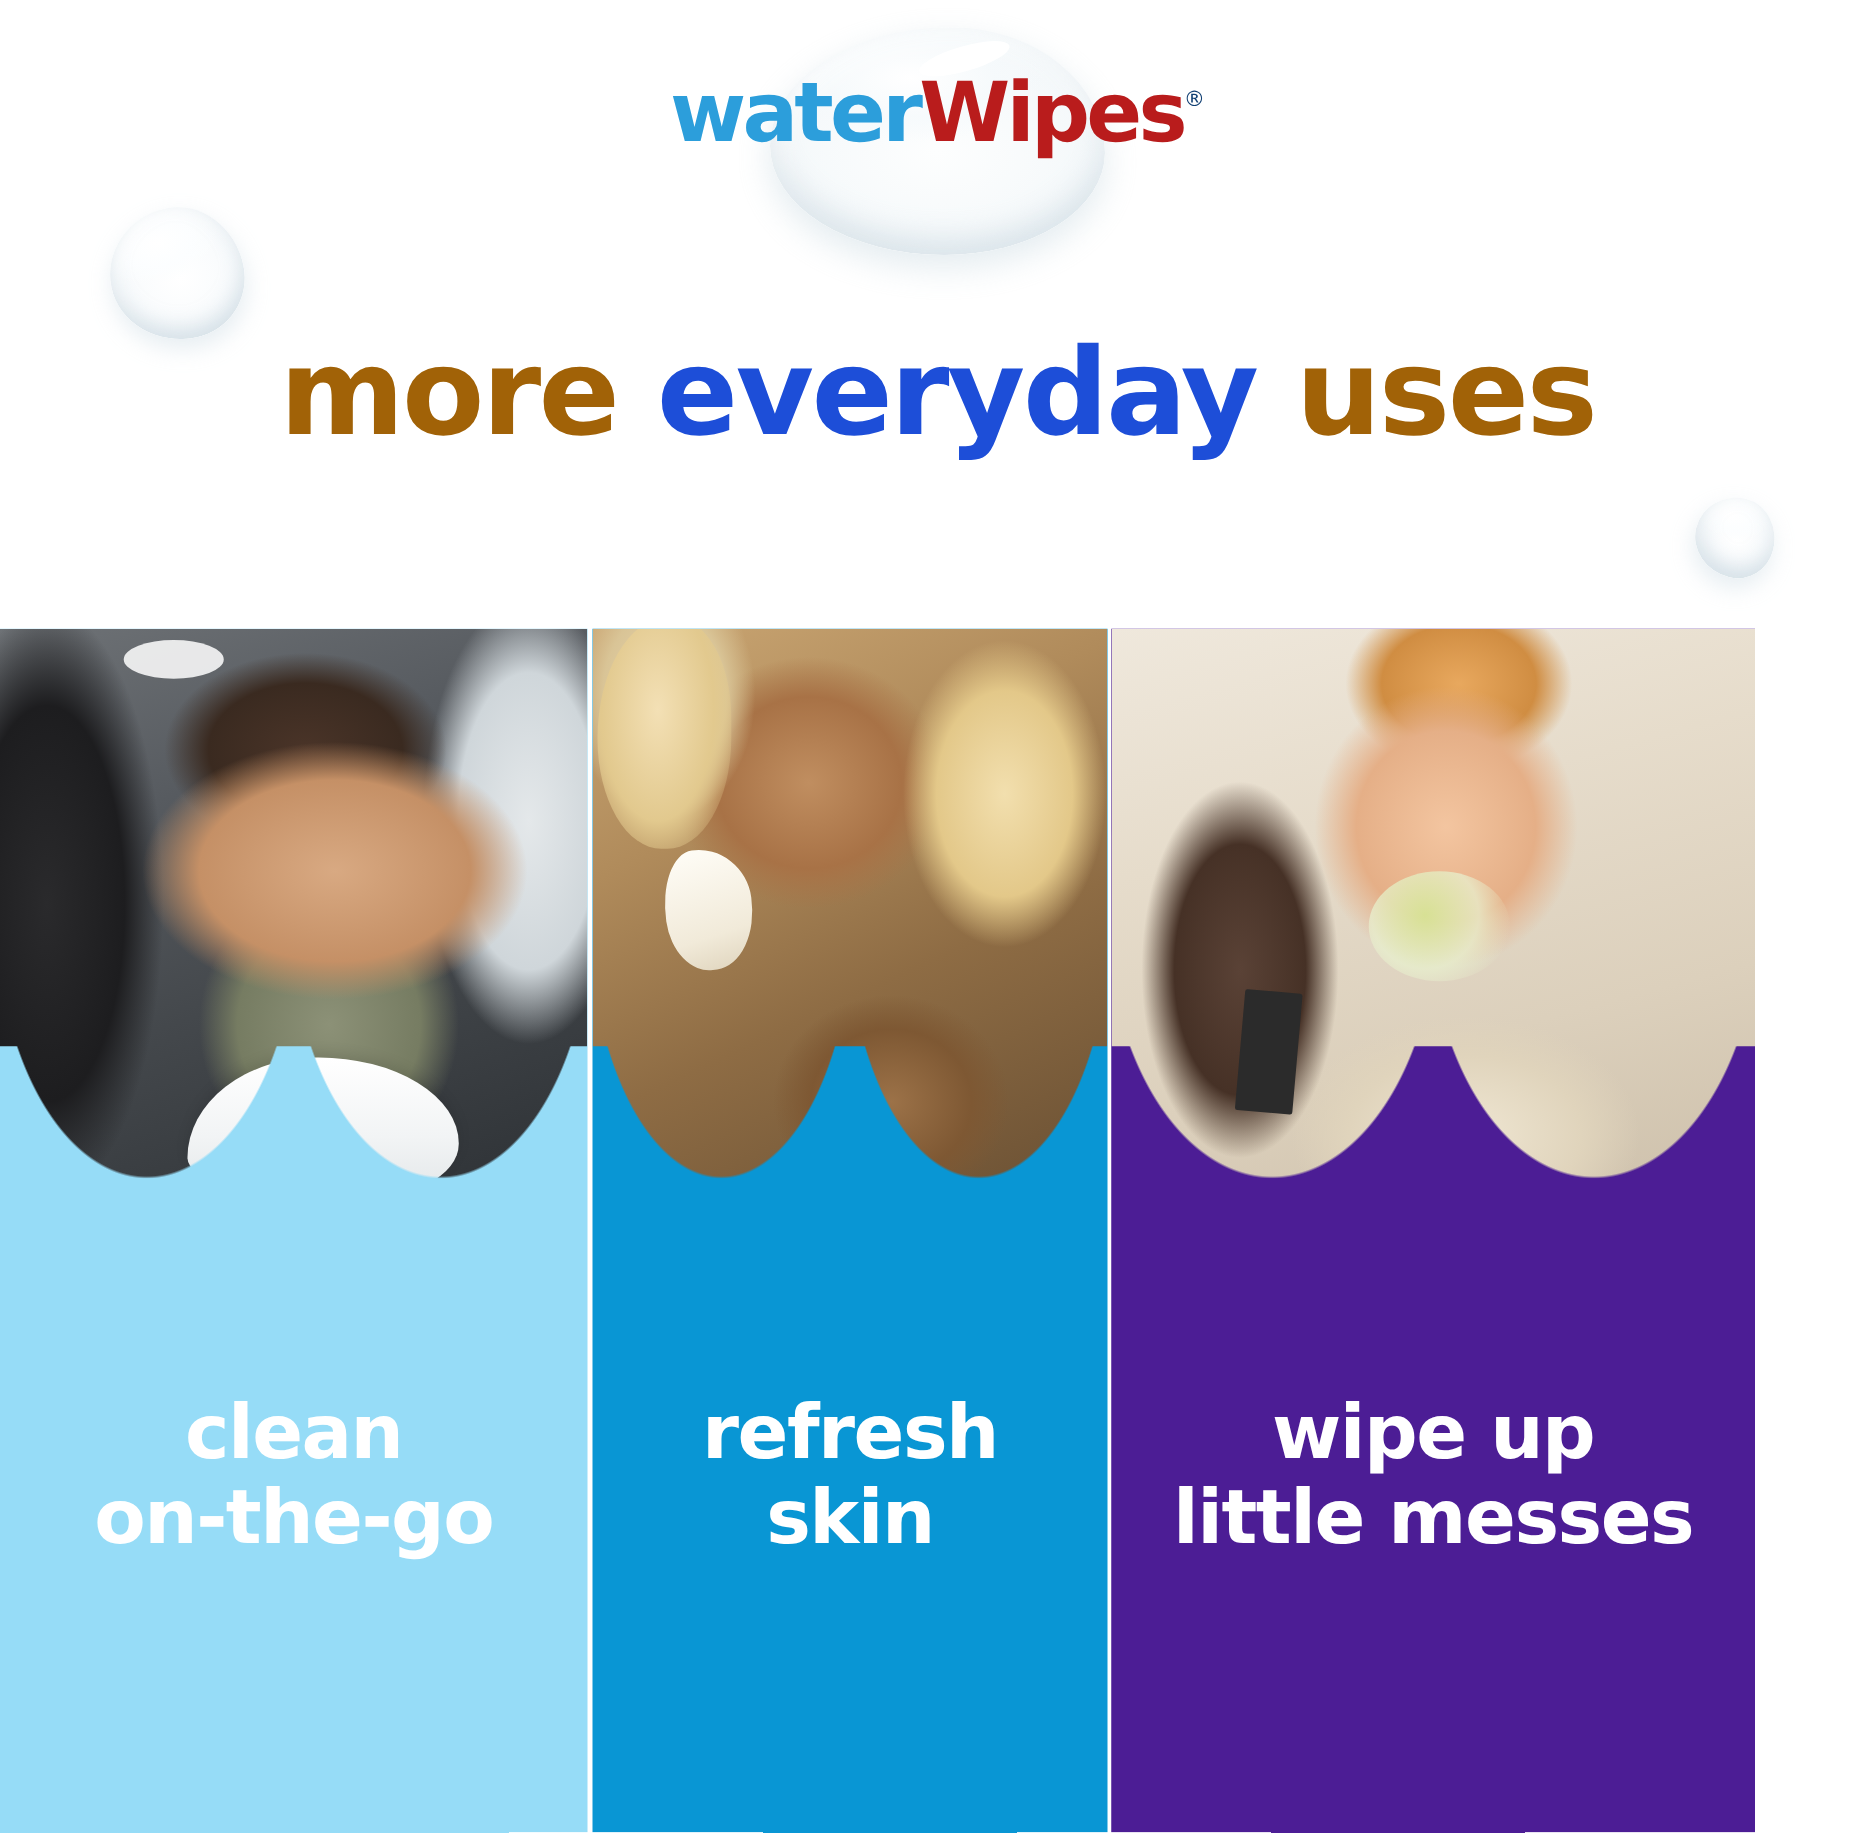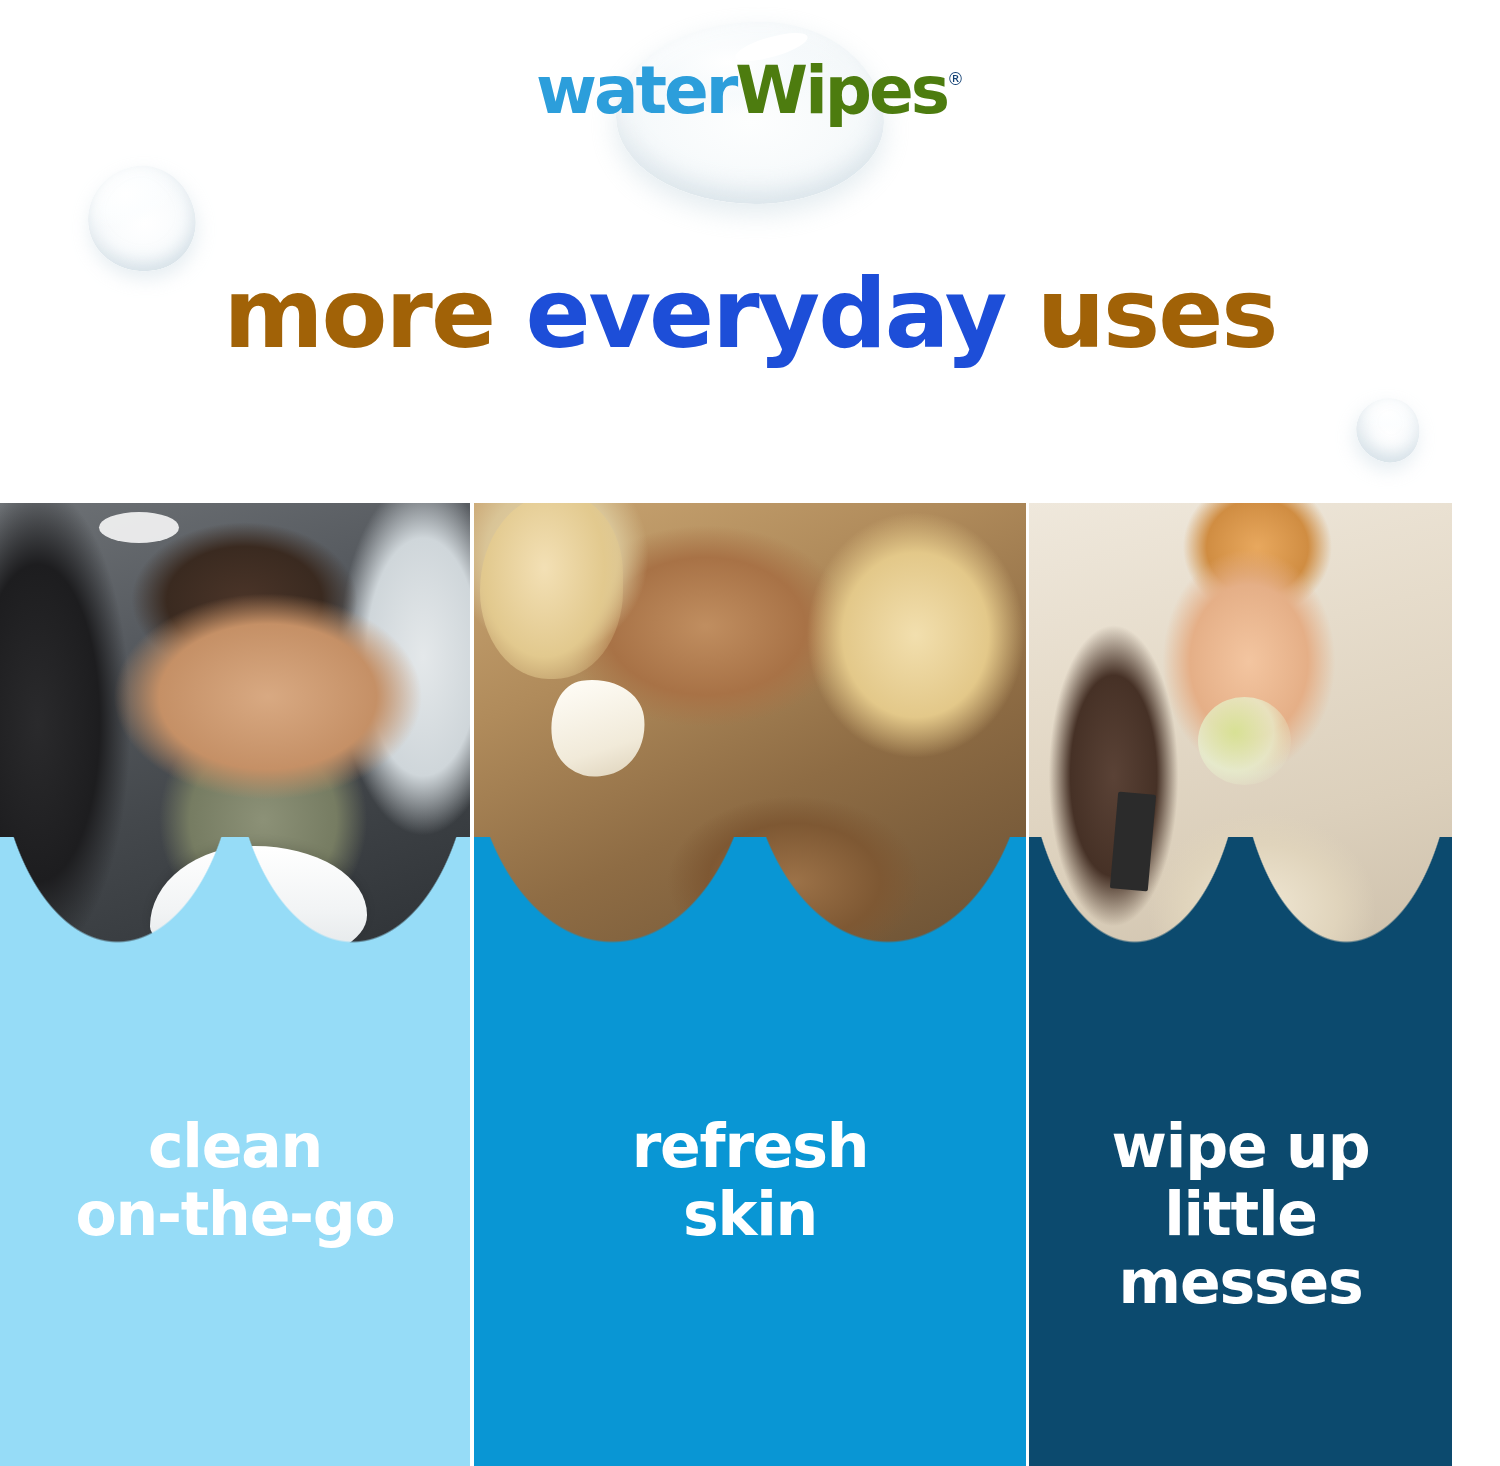--- a/index.html
+++ b/index.html
@@ -74,21 +74,21 @@
     width: 1500px;
     text-align: center;
     font-family: "DejaVu Sans", sans-serif;
     font-weight: bold;
     font-size: 66px;
     letter-spacing: -3px;
     line-height: 1;
     white-space: nowrap;
   }
   .logo-water { color: #2C9EDB; }
-  .logo-wipes { color: #4d7c0f; margin-top: 12px; }
+  .logo-wipes { color: #b91c1c; margin-top: 12px; }
   .logo-reg {
     font-size: 17px;
     vertical-align: 28px;
     letter-spacing: 0;
     color: #103F73;
     font-weight: normal;
   }
 
   
   .drop {
@@ -143,23 +143,23 @@
     height: 963px;
     display: flex;
   }
   .col {
     position: relative;
     height: 963px;
     overflow: hidden;
   }
   .col-1 { width: 470px; background: #96DCF7; }
   .col-gap-1 { width: 4px; background: #ffffff; height: 963px; }
-  .col-2 { width: 552px; background: #0996D4; }
+  .col-2 { width: 412px; background: #0996D4; }
   .col-gap-2 { width: 3px; background: #ffffff; height: 963px; }
-  .col-3 { width: 423px; background: #0c4a6e; }
+  .col-3 { width: 515px; background: #4c1d95; }
 
   
   .photo {
     position: absolute;
     left: 0;
     top: 0;
     width: 100%;
     height: 440px;
     overflow: hidden;
     -webkit-mask-image:

